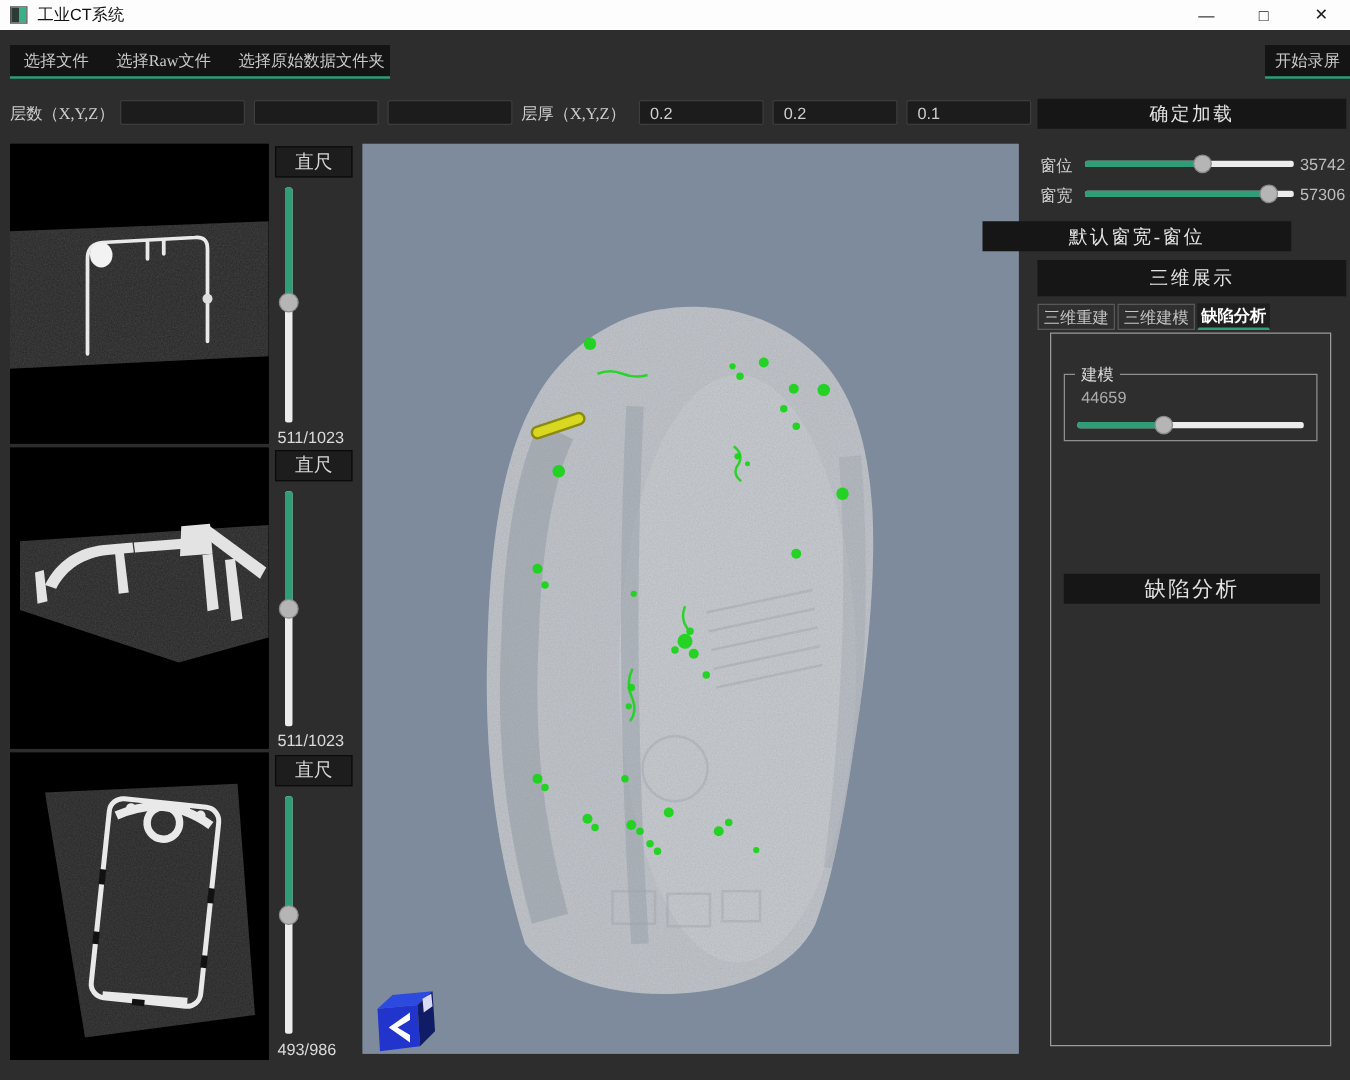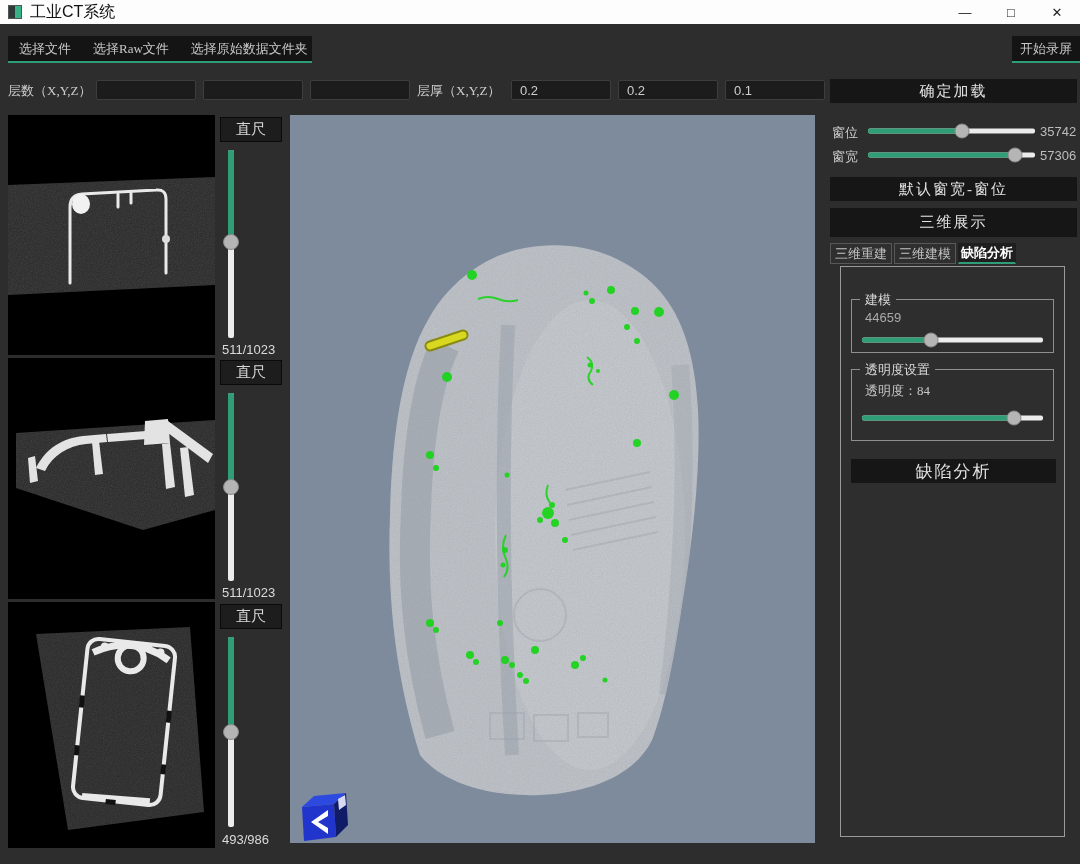--- a/index.html
+++ b/index.html
@@ -14,21 +14,21 @@
     width:1080px;height:864px;position:relative;overflow:hidden;
     background:var(--bg);
     font-family:"Liberation Sans","DejaVu Sans",sans-serif;
     color:var(--txt);
   }
   .serif{font-family:"Liberation Serif","DejaVu Serif",serif}
 
   
   .titlebar{position:absolute;left:0;top:0;width:1080px;height:24px;background:#fdfdfd;color:#111;display:flex;align-items:center}
   .app-icon{width:12px;height:12px;margin-left:8px;background:linear-gradient(90deg,#2d3a3a 0 50%,#39b187 50% 100%);border:1px solid #555}
-  .title-text{margin-left:8px;font-size:16px;color:#111}
+  .title-text{margin-left:8px;font-size:13px;color:#111}
   .win-controls{margin-left:auto;display:flex;height:100%}
   .win-btn{width:46px;height:100%;display:flex;align-items:center;justify-content:center;font-size:13px;color:#222;cursor:default}
 
   
   .menu-strip{position:absolute;top:36px;height:25px;background:#141414;border-bottom:2px solid var(--accent);display:flex;align-items:center}
   .menu-strip.left{left:8px;width:304px}
   .menu-strip.right{left:1012px;width:68px;justify-content:center}
   .menu-btn{font-size:13px;color:#c9c9c9;padding:0 11px;line-height:23px;white-space:nowrap}
 
   
@@ -332,42 +332,33 @@
 <div class="sl-row-value" style="left:1040px;top:124px">35742</div>
 
 <div class="sl-row-label serif" style="left:832px;top:148px">窗宽</div>
 <div class="hslider" style="left:868px;top:147px;width:167px">
   <div class="track"></div>
   <div class="fill" style="width: 88%;"></div>
   <div class="thumb" style="left: 88%;"></div>
 </div>
 <div class="sl-row-value" style="left:1040px;top:148px">57306</div>
 
-<div class="big-btn serif" style="left:830px;top:177px;width:247px;height:24px">默认窗宽-窗位</div>
+<div class="big-btn serif" style="left:786px;top:177px;width:247px;height:24px">默认窗宽-窗位</div>
 <div class="big-btn serif" style="left:830px;top:208px;width:247px;height:29px">三维展示</div>
 
 <div class="tab serif" style="left:830px;width:62px">三维重建</div>
 <div class="tab serif" style="left:894px;width:62px">三维建模</div>
 <div class="tab serif active" style="left:958px;width:58px">缺陷分析</div>
 
 <div class="tab-frame">
   <div class="groupbox" style="top:32px;height:54px">
     <div class="legend serif">建模</div>
     <div class="group-value" style="top:10px">44659</div>
     <div class="hslider" style="left:10px;top:32px;width:181px">
       <div class="track"></div>
       <div class="fill" style="width: 38%;"></div>
       <div class="thumb" style="left: 38%;"></div>
     </div>
   </div>
 
-  <div class="groupbox" style="top:102px;height:72px">
-    <div class="legend serif">透明度设置</div>
-    <div class="group-value serif" style="top:12px;color:#c7c7c7">透明度：84</div>
-    <div class="hslider" style="left:10px;top:40px;width:181px">
-      <div class="track"></div>
-      <div class="fill" style="width: 84%;"></div>
-      <div class="thumb" style="left: 84%;"></div>
-    </div>
-  </div>
 
   <div class="frame-btn serif" style="top:192px">缺陷分析</div>
 </div>
 
 </body></html>

